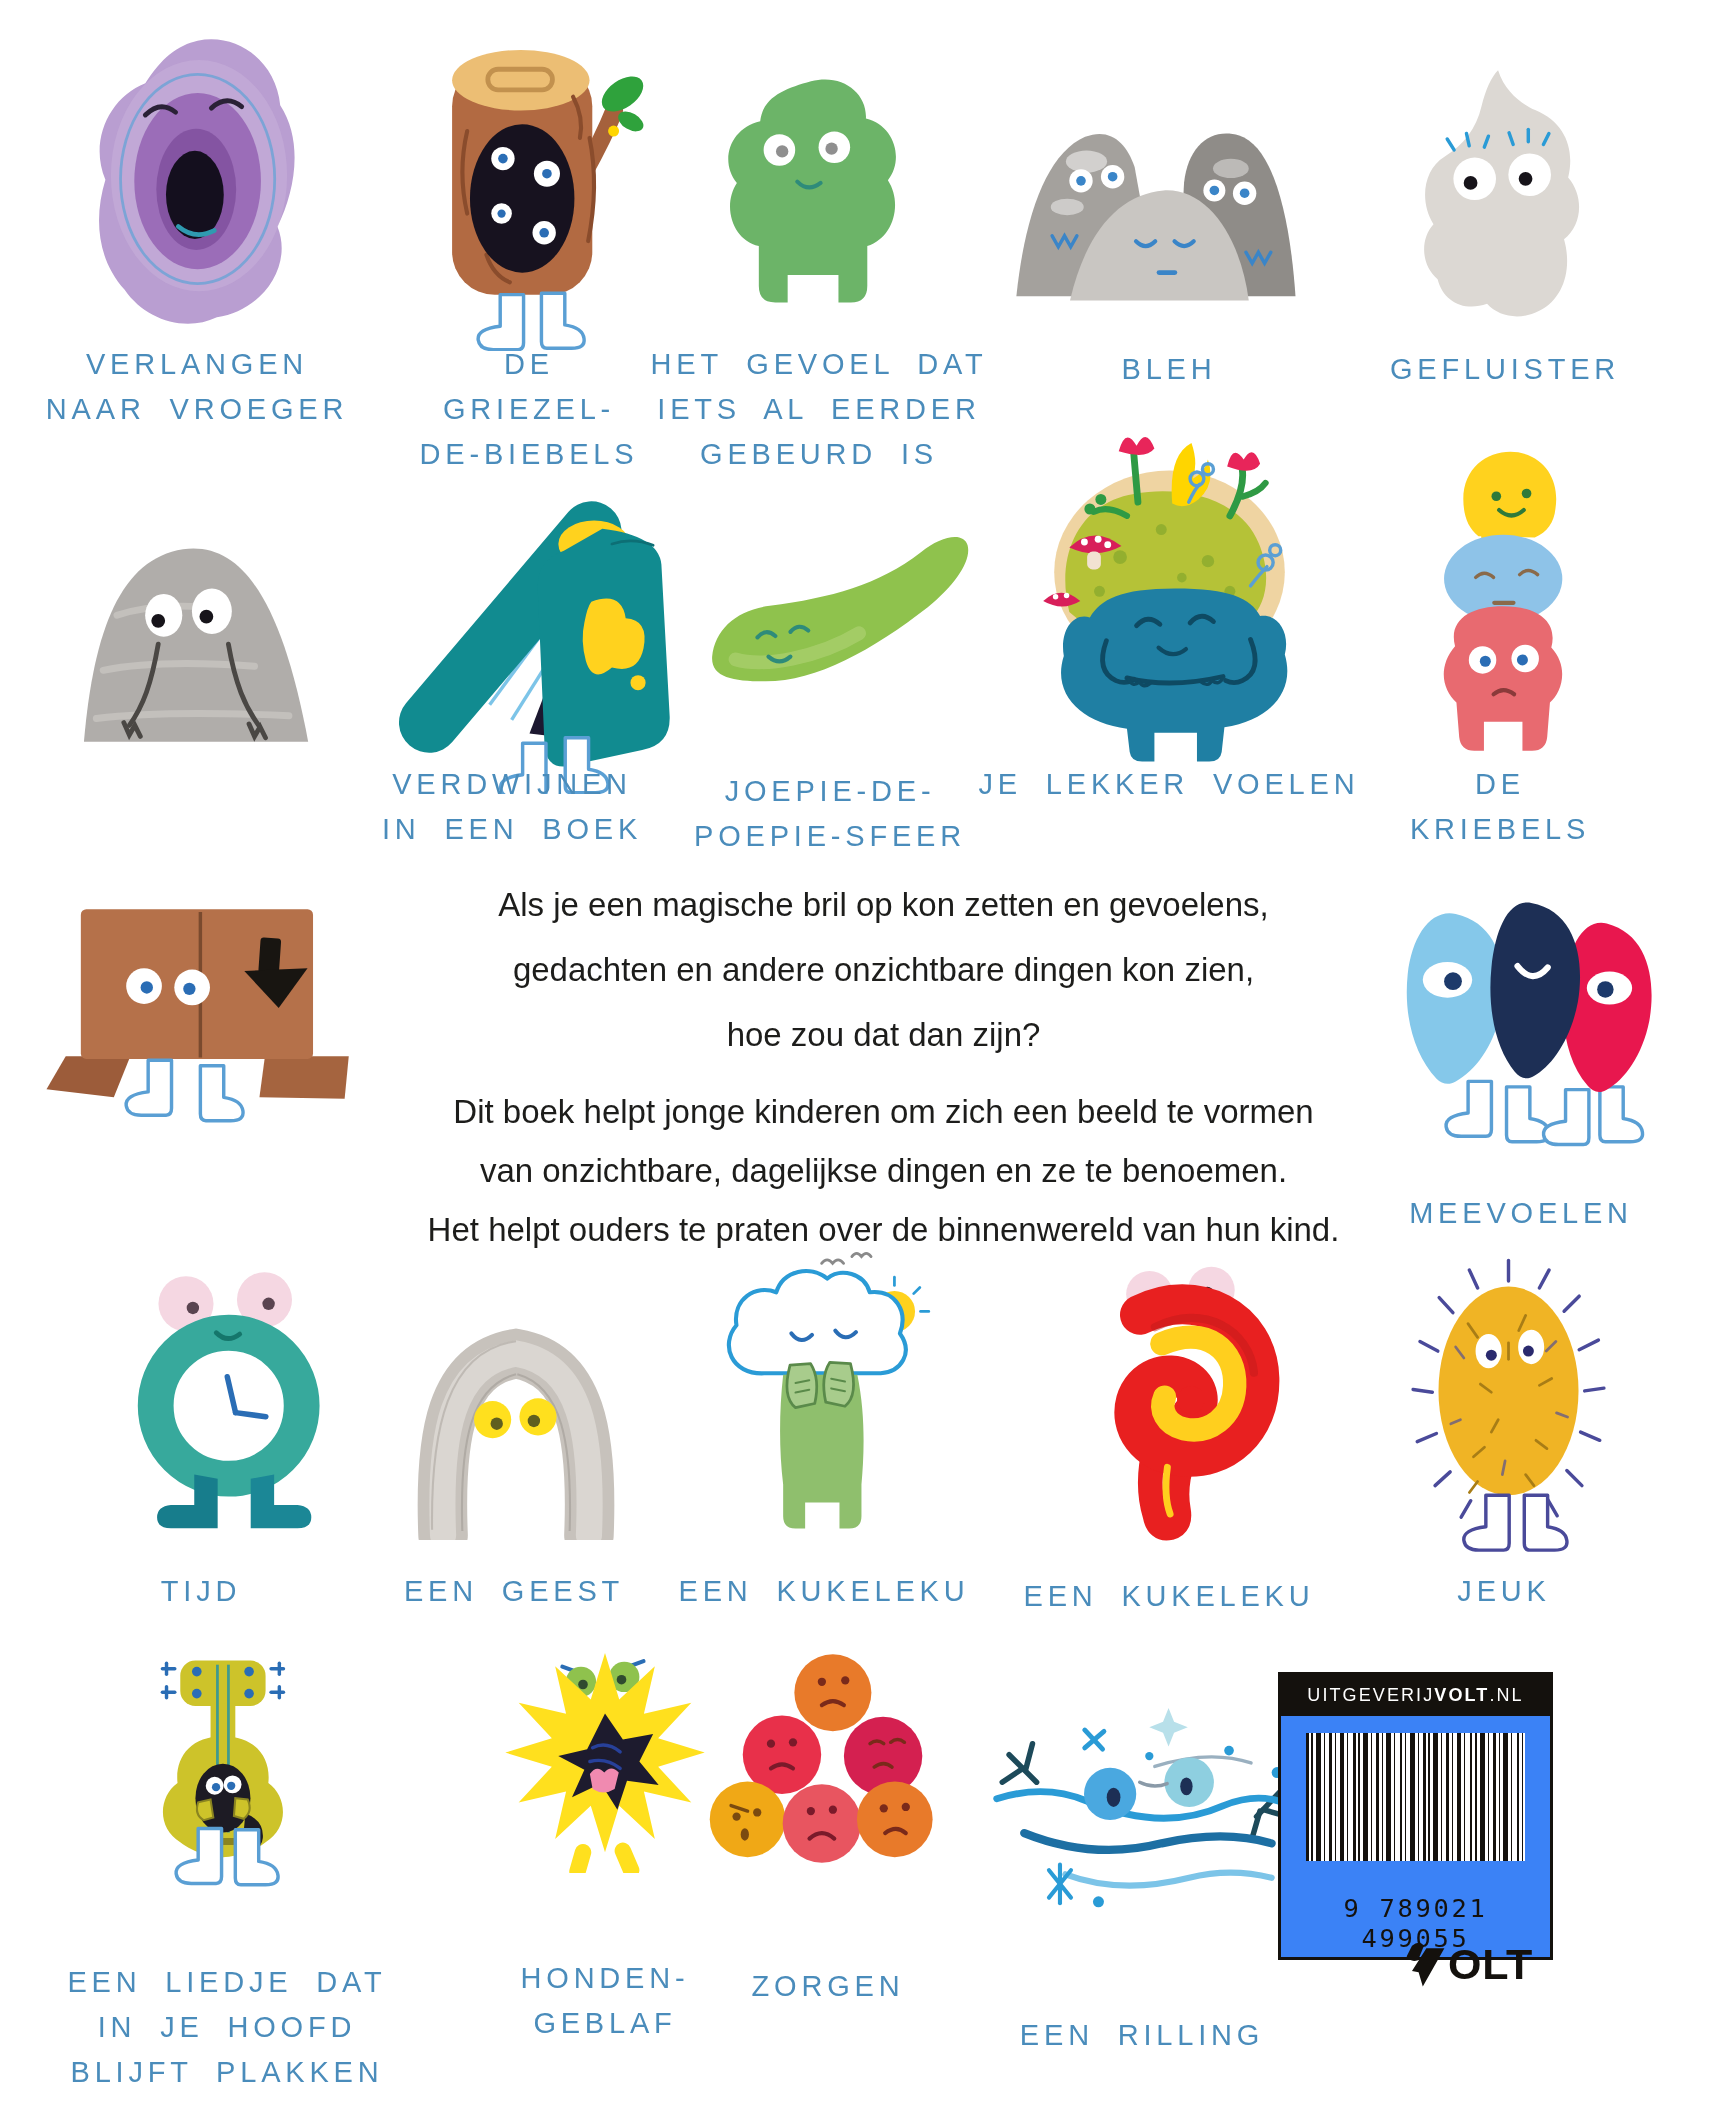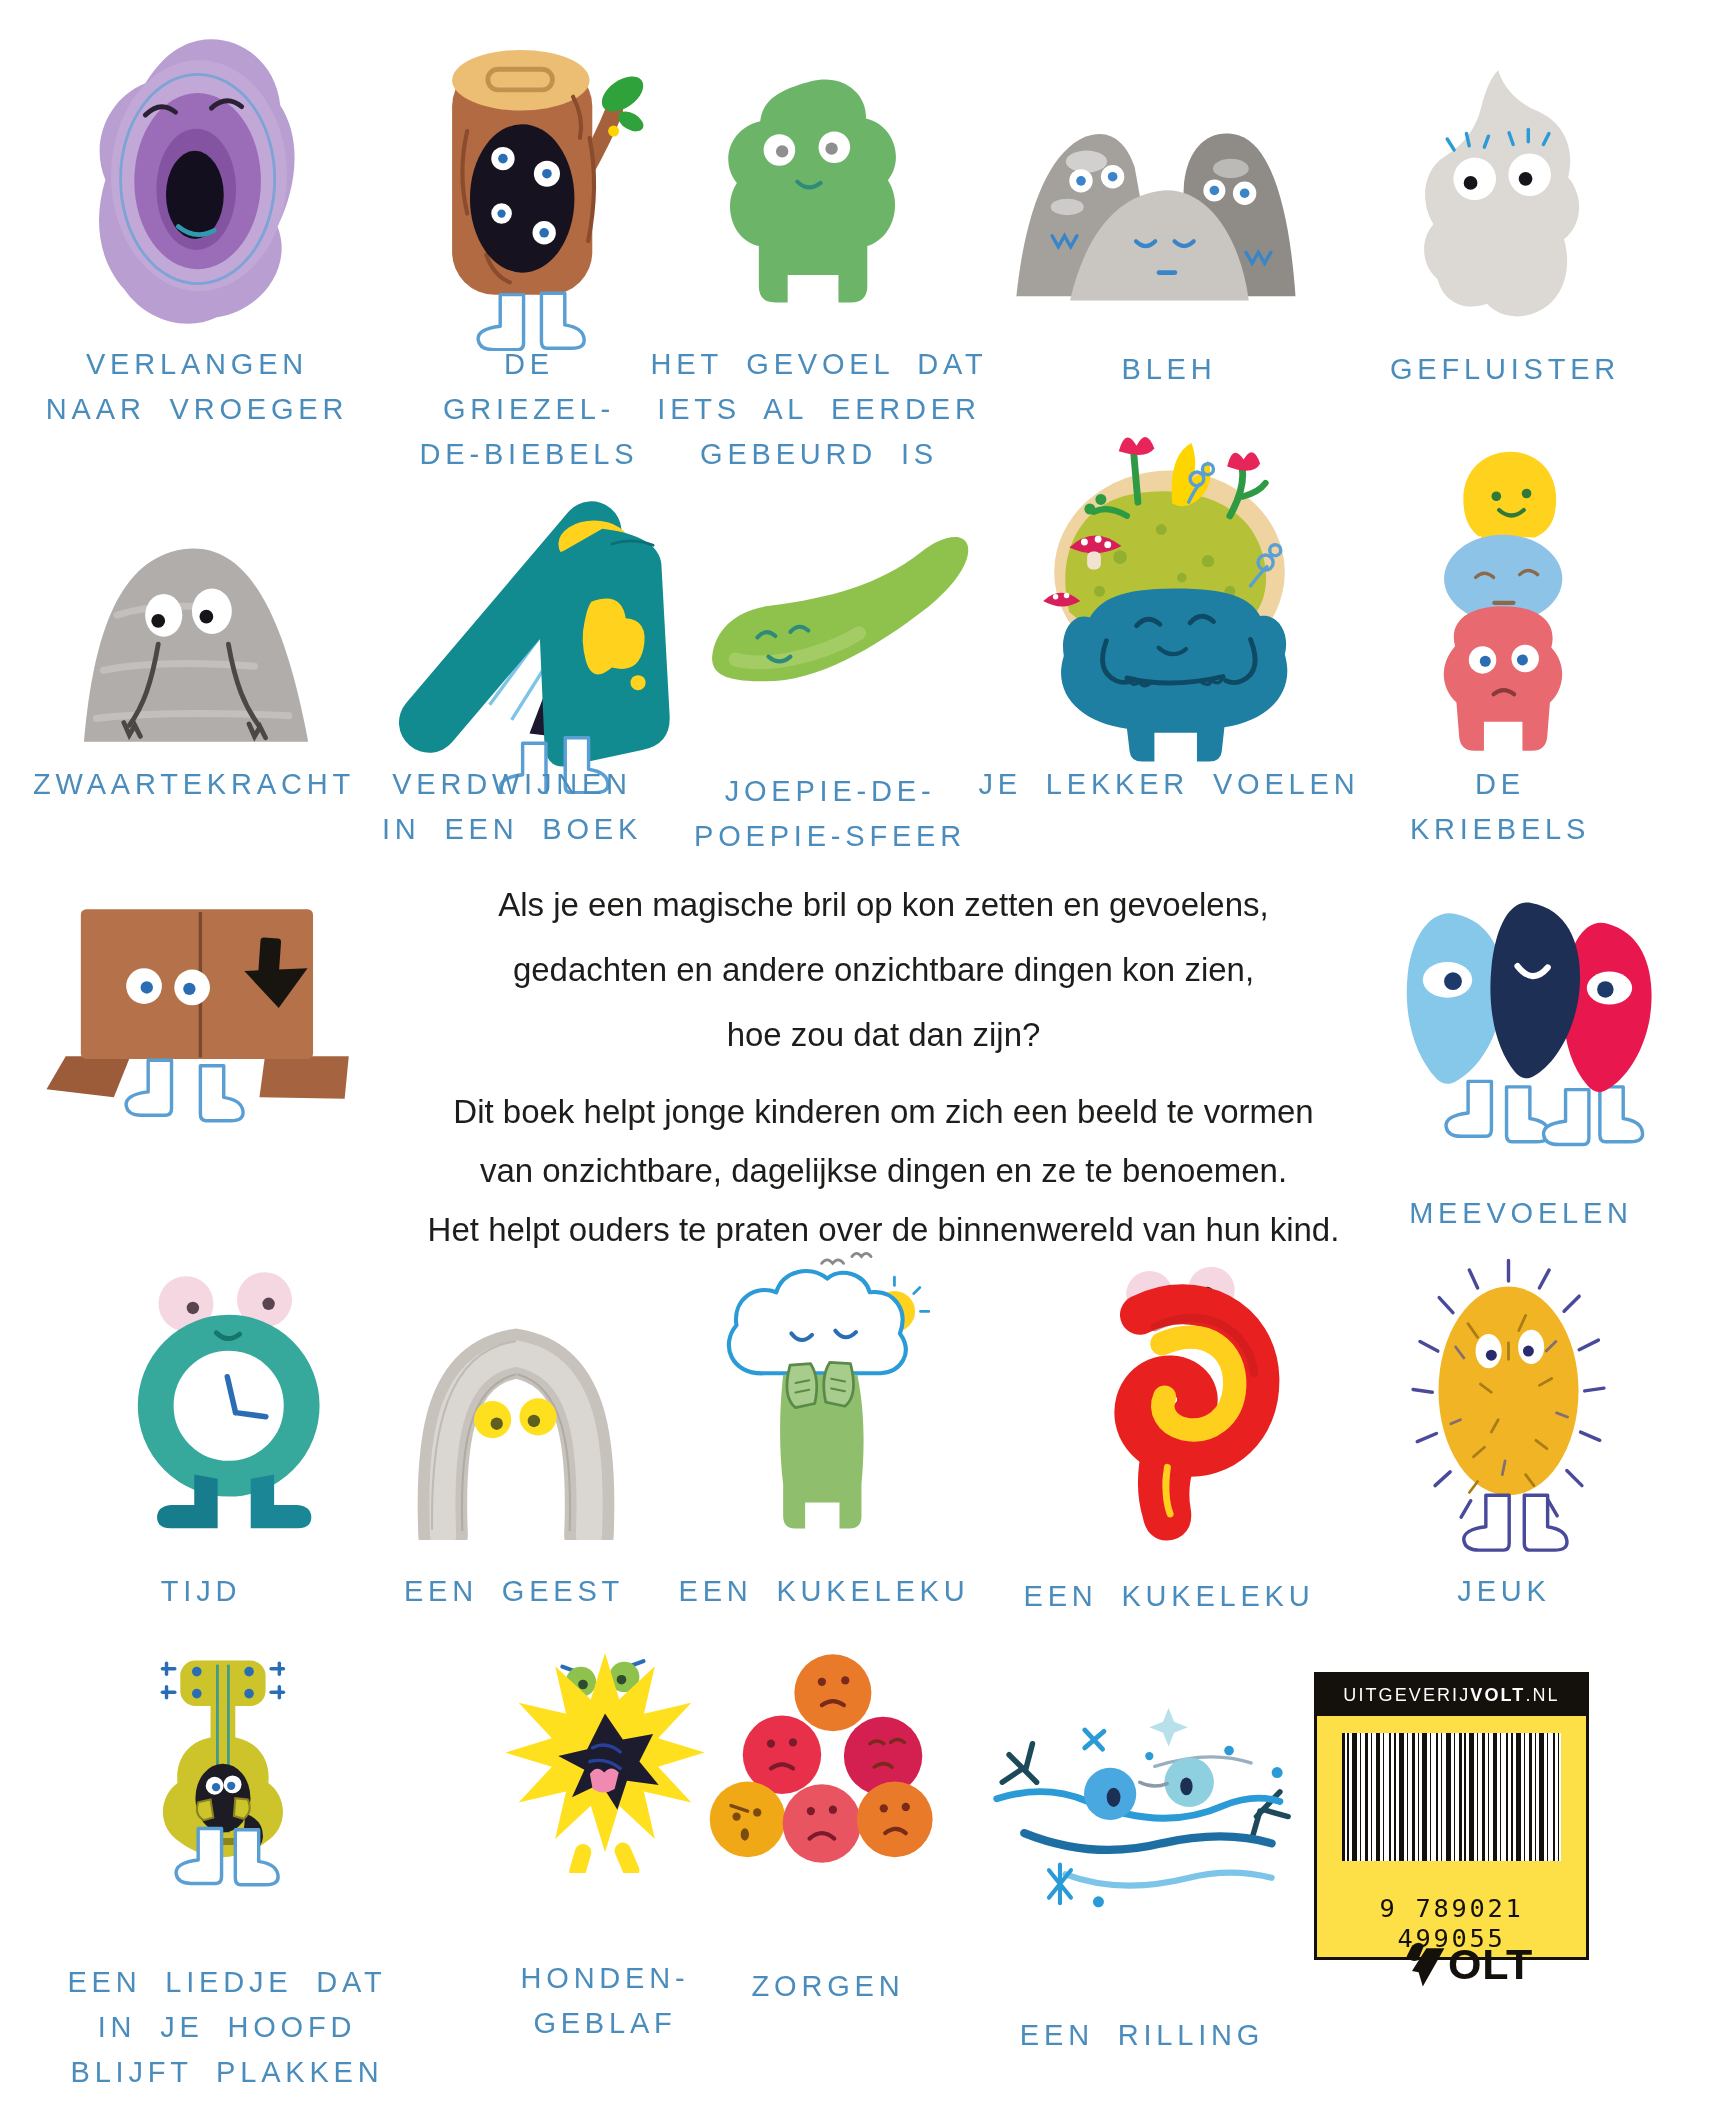--- a/index.html
+++ b/index.html
@@ -6,21 +6,21 @@
   .page{position:relative;width:1736px;height:2119px;background:#ffffff;overflow:hidden;
         font-family:"Liberation Sans",sans-serif;}
   .fig{position:absolute;}
   .fig svg{display:block;width:100%;height:100%;}
   .lbl{position:absolute;color:#4a8cbb;font-size:29px;line-height:45px;letter-spacing:4.8px;
        word-spacing:11px;text-align:center;white-space:pre-line;transform:translateX(-50%);}
   .para{position:absolute;left:299px;width:1169px;text-align:center;color:#1d1d1b;
         font-size:33px;white-space:pre-line;}
   .para1{top:872px;line-height:65px;}
   .para2{top:1082px;line-height:59px;}
-  .barcode{position:absolute;left:1314px;top:1672px;width:275px;height:288px;background:#fde047;
+  .barcode{position:absolute;left:1278px;top:1672px;width:275px;height:288px;background:#3b82f6;
            border:3.4px solid #14110d;box-sizing:border-box;}
   .bc-head{height:41px;background:#14110d;color:#fff;display:flex;align-items:center;
            justify-content:center;font-size:18px;letter-spacing:2.1px;white-space:pre;}
   .bc-head .b{font-weight:800;}
   .bars{position:absolute;left:25px;right:25px;top:58px;height:128px;
         background:repeating-linear-gradient(90deg,#14110d 0 2.7px,#fff 2.7px 5.5px,#14110d 5.5px 6.9px,
         #fff 6.9px 10.3px,#14110d 10.3px 15px,#fff 15px 18px,#14110d 18px 19px,#fff 19px 23.4px);}
   .isbn{position:absolute;bottom:4.1px;width:100%;text-align:center;color:#14110d;
         font-family:"DejaVu Sans Mono",monospace;font-size:25.4px;letter-spacing:2.7px;margin-top:48px;}
   .volt{position:absolute;left:1400px;top:1940px;display:flex;align-items:center;}
@@ -153,21 +153,20 @@
       <ellipse cx="228" cy="134" rx="29" ry="33" fill="#fff"></ellipse>
         <circle cx="220" cy="142" r="10" fill="#17141a"></circle>
       <g stroke="#4a4744" stroke-width="7" fill="none" stroke-linecap="round">
         <path d="M150,182 C140,240 128,272 108,300"></path>
           <path d="M100,296 l8,18 8,-14 8,16"></path>
         <path d="M252,182 C262,240 276,272 296,300"></path>
           <path d="M282,298 l8,18 8,-14 8,16"></path>
       </g>
     </svg>
   </div>
-  <div class="lbl" style="left:194px;top:762px">ZWAARTEKRACHT</div>
 
   <div class="fig" style="left:385px;top:478px;width:289px;height:316px">
     <svg viewBox="0 0 420 460">
       <circle cx="60" cy="366" r="16" fill="#ffd21e"></circle>
       <path d="M300,96 L116,318 L210,392 L336,152 Z" fill="#fff"></path>
       <g stroke="#7cc4e8" stroke-width="5" fill="none">
         <path d="M288,112 L124,308"></path>
           <path d="M298,132 L152,330"></path>
           <path d="M310,152 L184,352"></path>
       </g>

